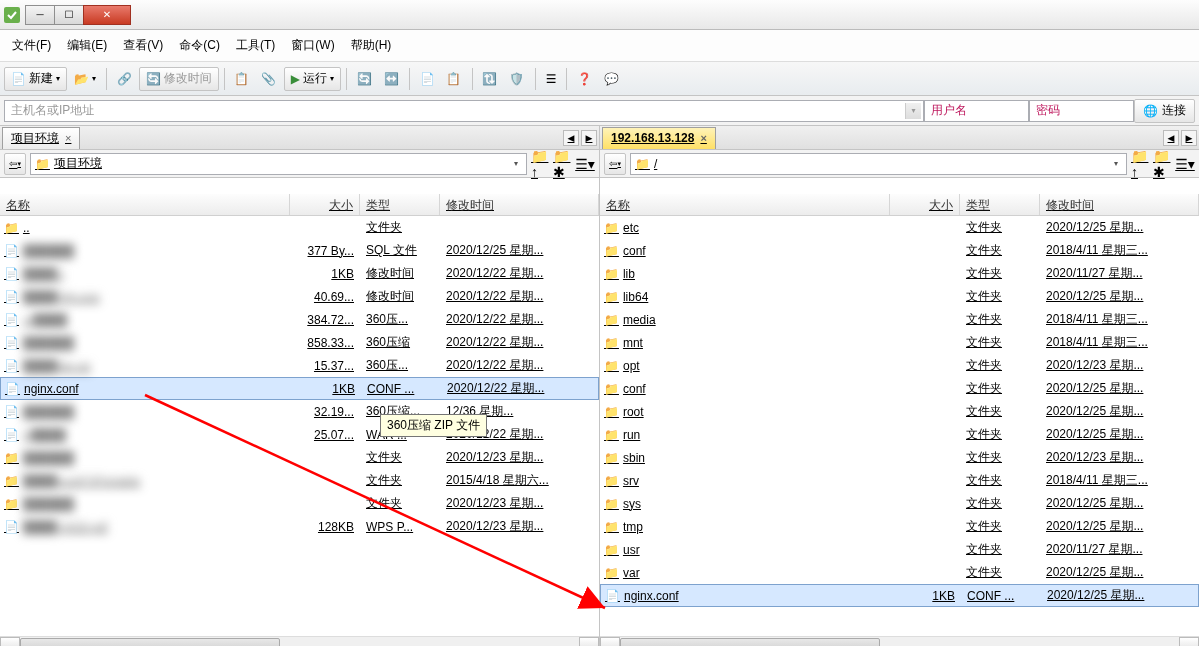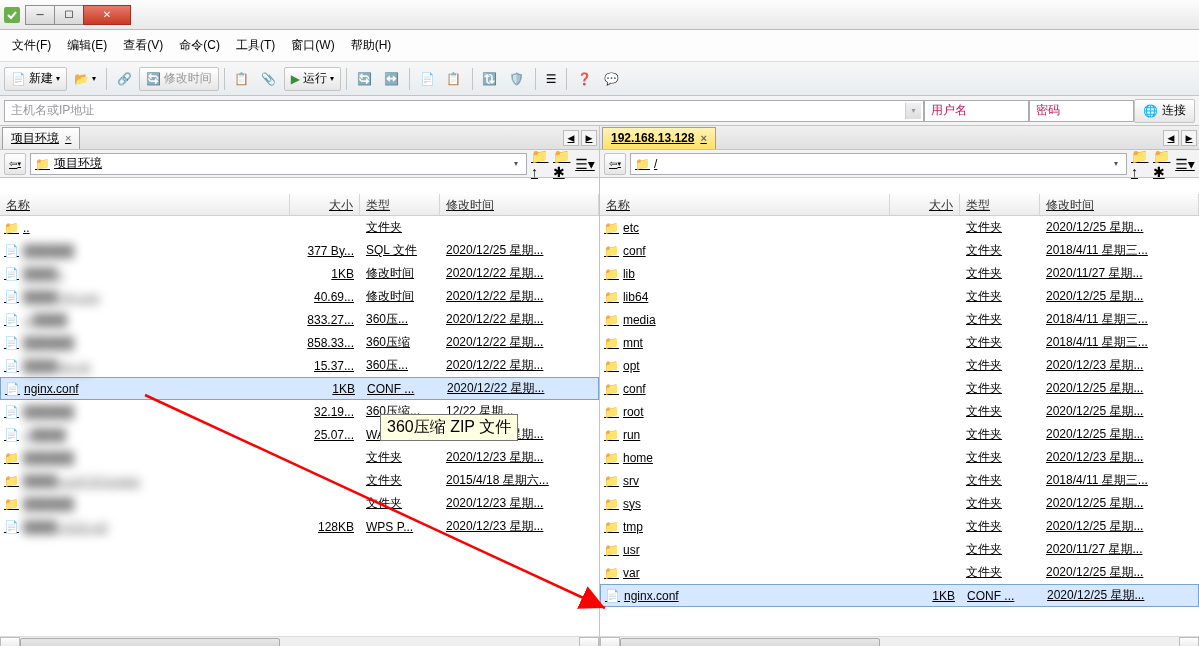--- a/index.html
+++ b/index.html
@@ -51,21 +51,21 @@
 .fl-row .col-size { padding-right: 6px; }
 .fl-row .col-type, .fl-row .col-date { padding-left: 6px; white-space: nowrap; overflow: hidden; text-overflow: ellipsis; }
 .icon-folder { color: #e8b84a; }
 .icon-file { color: #888; }
 .blur { filter: blur(5px); color: #888; }
 .scrollbar-h { height: 18px; background: #f0f0f0; border-top: 1px solid #ddd; position: relative; }
 .scrollbar-h::before, .scrollbar-h::after { content: ""; position: absolute; top: 0; bottom: 0; width: 18px; background: linear-gradient(#fff,#ddd); border: 1px solid #bbb; }
 .scrollbar-h::before { left: 0; }
 .scrollbar-h::after { right: 0; }
 .scrollbar-h .thumb { position: absolute; top: 1px; bottom: 1px; left: 20px; width: 260px; background: linear-gradient(#e8e8e8,#cfcfcf); border: 1px solid #aaa; border-radius: 2px; }
-.tooltip { position: absolute; left: 380px; top: 414px; background: #ffffe1; border: 1px solid #767676; padding: 2px 6px; font-size: 16px; z-index: 100; }
+.tooltip { position: absolute; left: 380px; top: 414px; background: #ffffe1; border: 1px solid #767676; padding: 2px 6px; font-size: 12px; z-index: 100; }
 .arrow-svg { position: absolute; left: 0; top: 0; width: 1199px; height: 646px; pointer-events: none; z-index: 50; }
 </style>
 </head>
 <body>
 
 <div class="titlebar">
   <svg class="app-icon" viewBox="0 0 16 16">
       <rect width="16" height="16" fill="#6ab04c" rx="2"></rect>
       <path d="M4 8l3 3 5-6" stroke="#fff" stroke-width="2" fill="none"></path>
     </svg>
@@ -201,21 +201,21 @@
             </div>
             <div class="col-size">40.69...</div>
             <div class="col-type">修改时间</div>
             <div class="col-date">2020/12/22 星期...</div>
           </div>
           <div class="fl-row">
             <div class="col-name">
               <span class="icon-file">📄</span>
               <span class="blur">vr████</span>
             </div>
-            <div class="col-size">833.27...</div>
+            <div class="col-size">384.72...</div>
             <div class="col-type">360压...</div>
             <div class="col-date">2020/12/22 星期...</div>
           </div>
           <div class="fl-row">
             <div class="col-name">
               <span class="icon-file">📄</span>
               <span class="blur">██████</span>
             </div>
             <div class="col-size">858.33...</div>
             <div class="col-type">360压缩</div>
@@ -239,21 +239,21 @@
             <div class="col-type">CONF ...</div>
             <div class="col-date">2020/12/22 星期...</div>
           </div>
           <div class="fl-row">
             <div class="col-name">
               <span class="icon-file">📄</span>
               <span class="blur">██████</span>
             </div>
             <div class="col-size">32.19...</div>
             <div class="col-type">360压缩...</div>
-            <div class="col-date">12/22 星期...</div>
+            <div class="col-date">12/36 星期...</div>
           </div>
           <div class="fl-row">
             <div class="col-name">
               <span class="icon-file">📄</span>
               <span class="blur">N████</span>
             </div>
             <div class="col-size">25.07...</div>
             <div class="col-type">WAR ...</div>
             <div class="col-date">2020/12/22 星期...</div>
           </div>
@@ -414,21 +414,21 @@
               <span class="icon-folder">📁</span>
               <span>run</span>
             </div>
             <div class="col-size"></div>
             <div class="col-type">文件夹</div>
             <div class="col-date">2020/12/25 星期...</div>
           </div>
           <div class="fl-row">
             <div class="col-name">
               <span class="icon-folder">📁</span>
-              <span>home</span>
+              <span>sbin</span>
             </div>
             <div class="col-size"></div>
             <div class="col-type">文件夹</div>
             <div class="col-date">2020/12/23 星期...</div>
           </div>
           <div class="fl-row">
             <div class="col-name">
               <span class="icon-folder">📁</span>
               <span>srv</span>
             </div>

